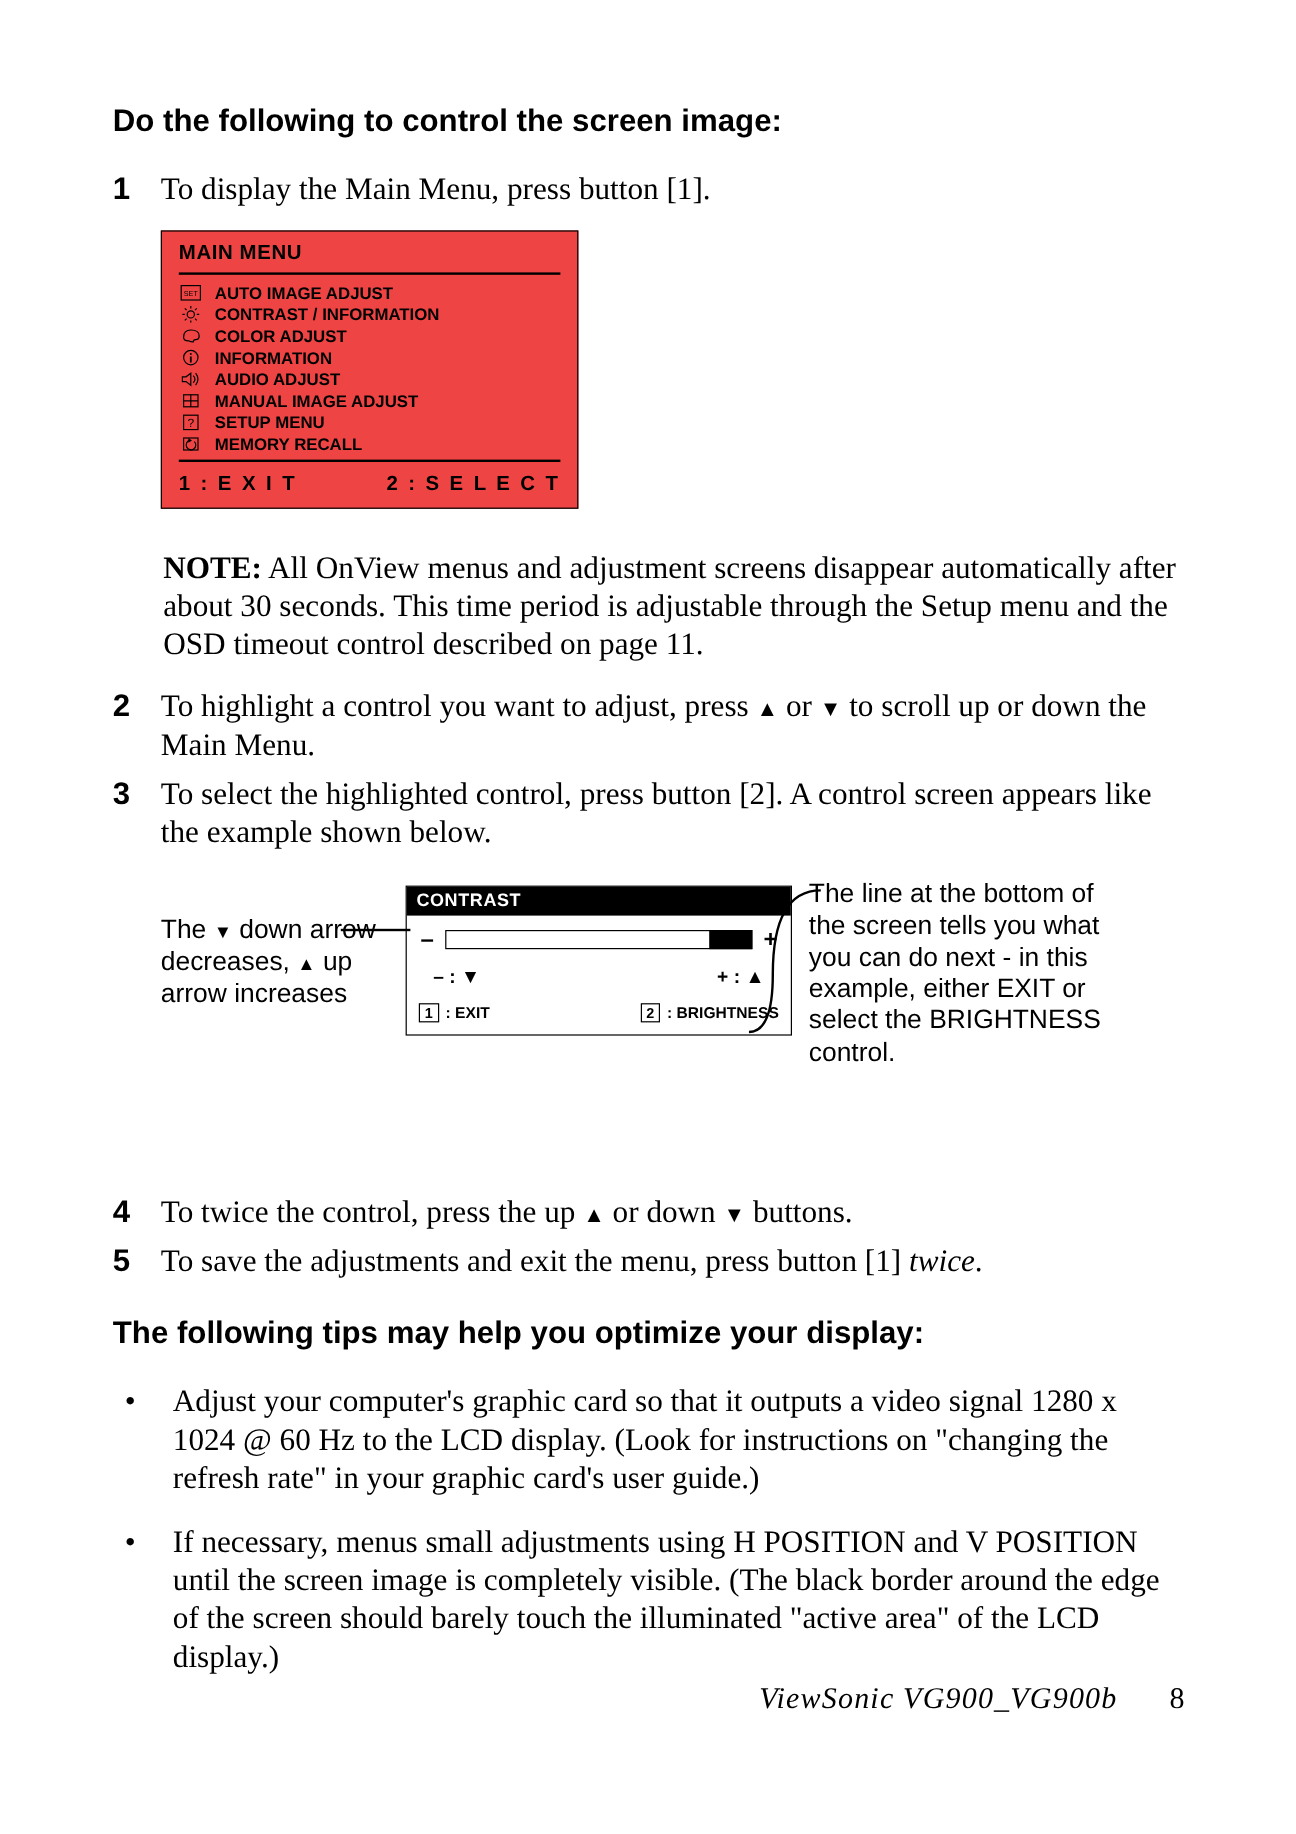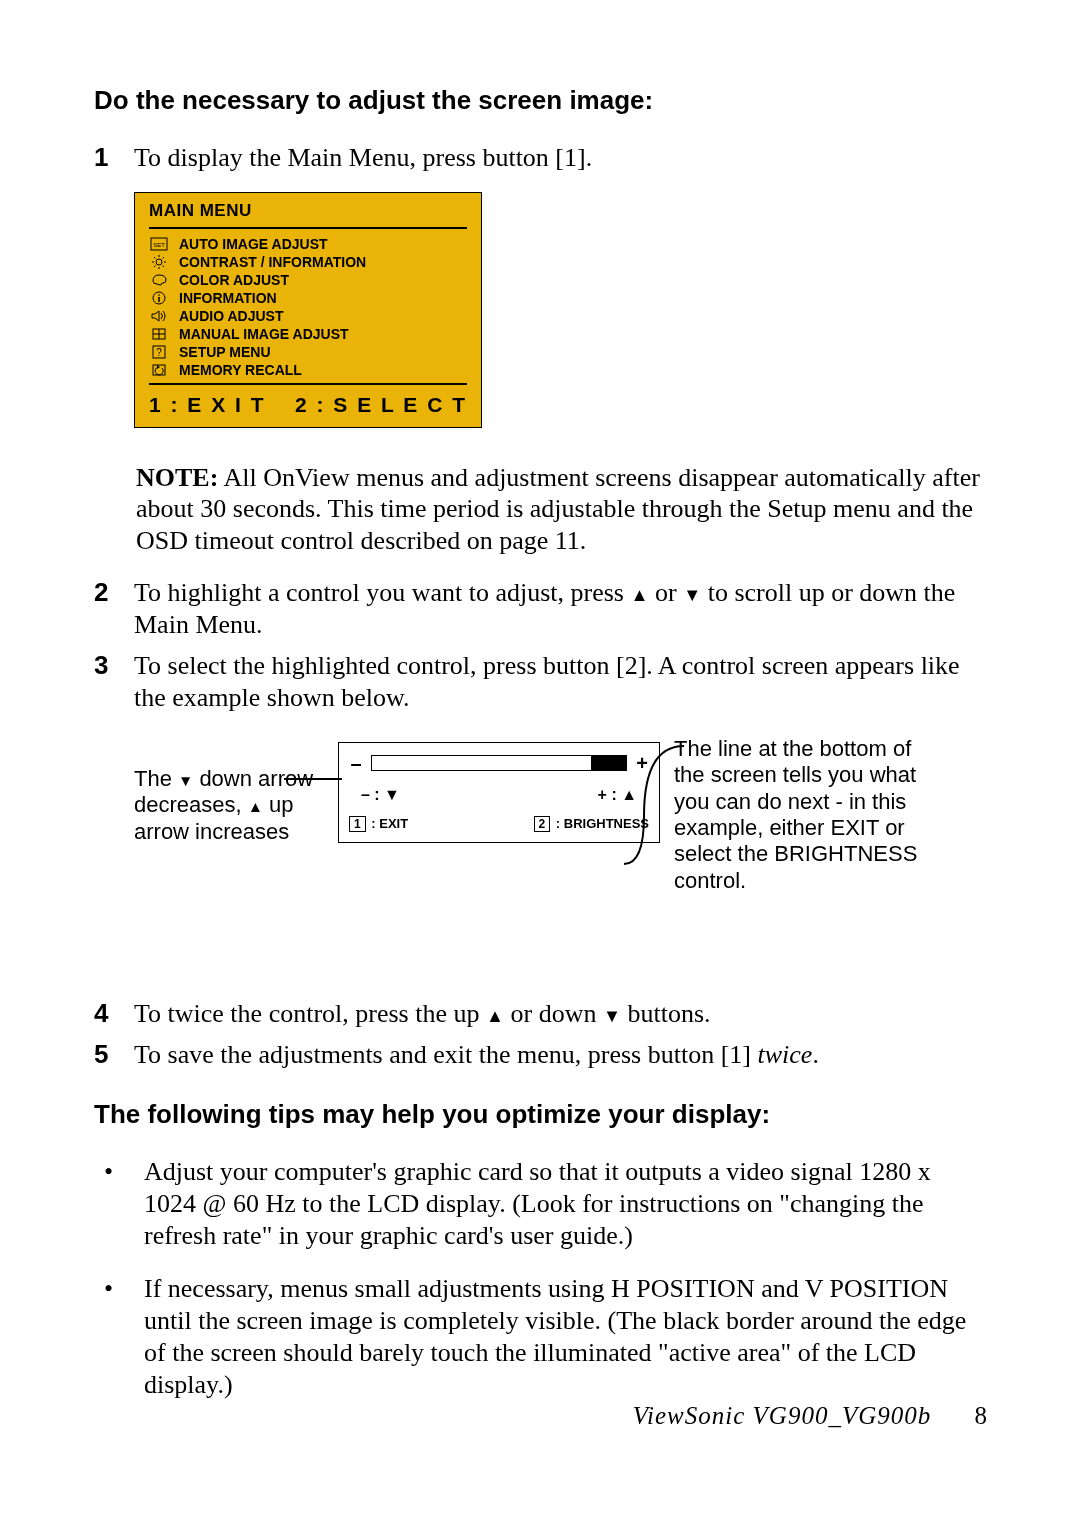--- a/index.html
+++ b/index.html
@@ -35,21 +35,21 @@
     flex: 1;
     line-height: 1.22;
   }
   .num-body p { margin: 0; }
 
   
   .menu-box {
     margin: 18px 0 34px 40px;
     border: 1px solid #000;
     width: 346px;
-    background: #eab308;
+    background: #ef4444;
     font-family: Arial, Helvetica, sans-serif;
   }
   .menu-title {
     font-weight: bold;
     font-size: 17px;
     padding: 8px 12px 4px 14px;
     letter-spacing: 0.5px;
   }
   .menu-rule {
     border: none;
@@ -76,21 +76,21 @@
   }
   .menu-label {
     font-weight: bold;
     font-size: 14px;
   }
   .menu-footer {
     display: flex;
     justify-content: space-between;
     padding: 6px 14px 10px 14px;
     font-weight: bold;
-    font-size: 21px;
+    font-size: 17px;
     letter-spacing: 2px;
   }
 
   .note-block {
     margin: 0 0 20px 42px;
     line-height: 1.22;
   }
   .note-label { font-weight: bold; }
 
   
@@ -211,21 +211,21 @@
   .tri-down::before { content: "▼"; font-size: 0.7em; }
 
   
   svg.mi { width: 18px; height: 14px; }
 </style>
 </head>
 <body>
 
 <div class="page">
 
-  <div class="heading">Do the necessary to adjust the screen image:</div>
+  <div class="heading">Do the following to control the screen image:</div>
 
   <div class="num-item">
     <div class="num">1</div>
     <div class="num-body">
         <p>To display the Main Menu, press button [1].</p>
       </div>
   </div>
 
   <div class="menu-box">
     <div class="menu-title">MAIN MENU</div>
@@ -342,20 +342,21 @@
         <p>To select the highlighted control, press button [2]. A control screen appears like the example shown below.</p>
       </div>
   </div>
 
   <div class="diagram-wrap">
     <div class="diag-left">
       <span>The </span><span class="tri-down"></span><span> down arrow decreases, </span><span class="tri-up"></span><span> up arrow increases</span>
     </div>
 
     <div class="contrast-box">
+      <div class="contrast-title">CONTRAST</div>
       <div class="contrast-slider-row">
         <span class="minus">–</span>
         <div class="slider-track">
             <div class="slider-fill"></div>
           </div>
         <span class="plus">+</span>
       </div>
       <div class="contrast-arrow-row">
         <span>– : ▼</span>
         <span>+ : ▲</span>

